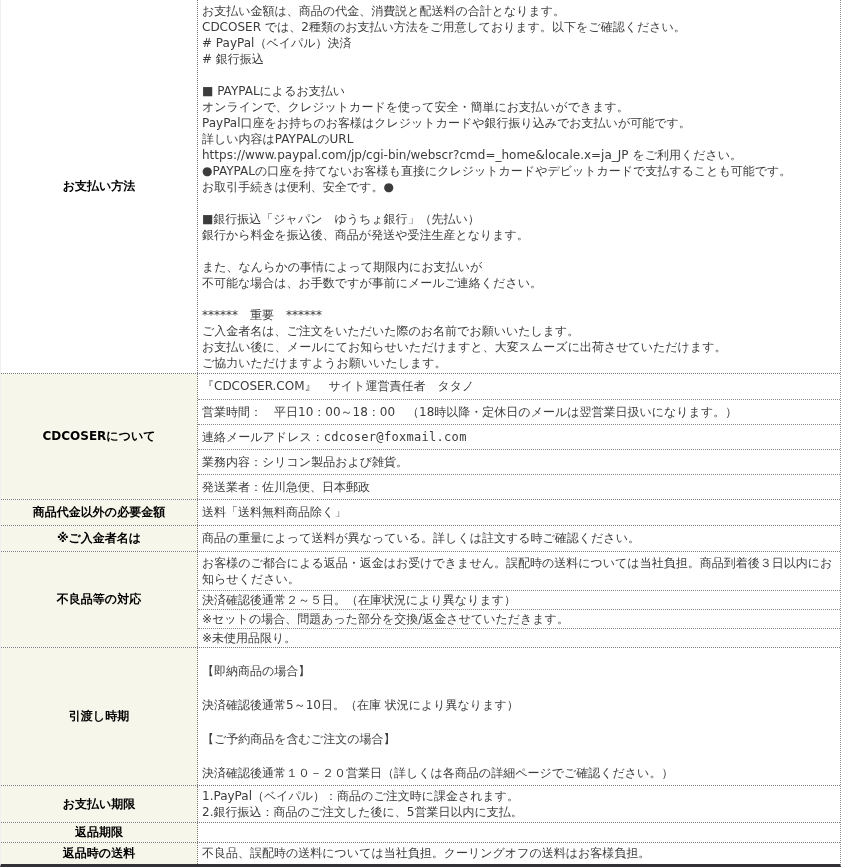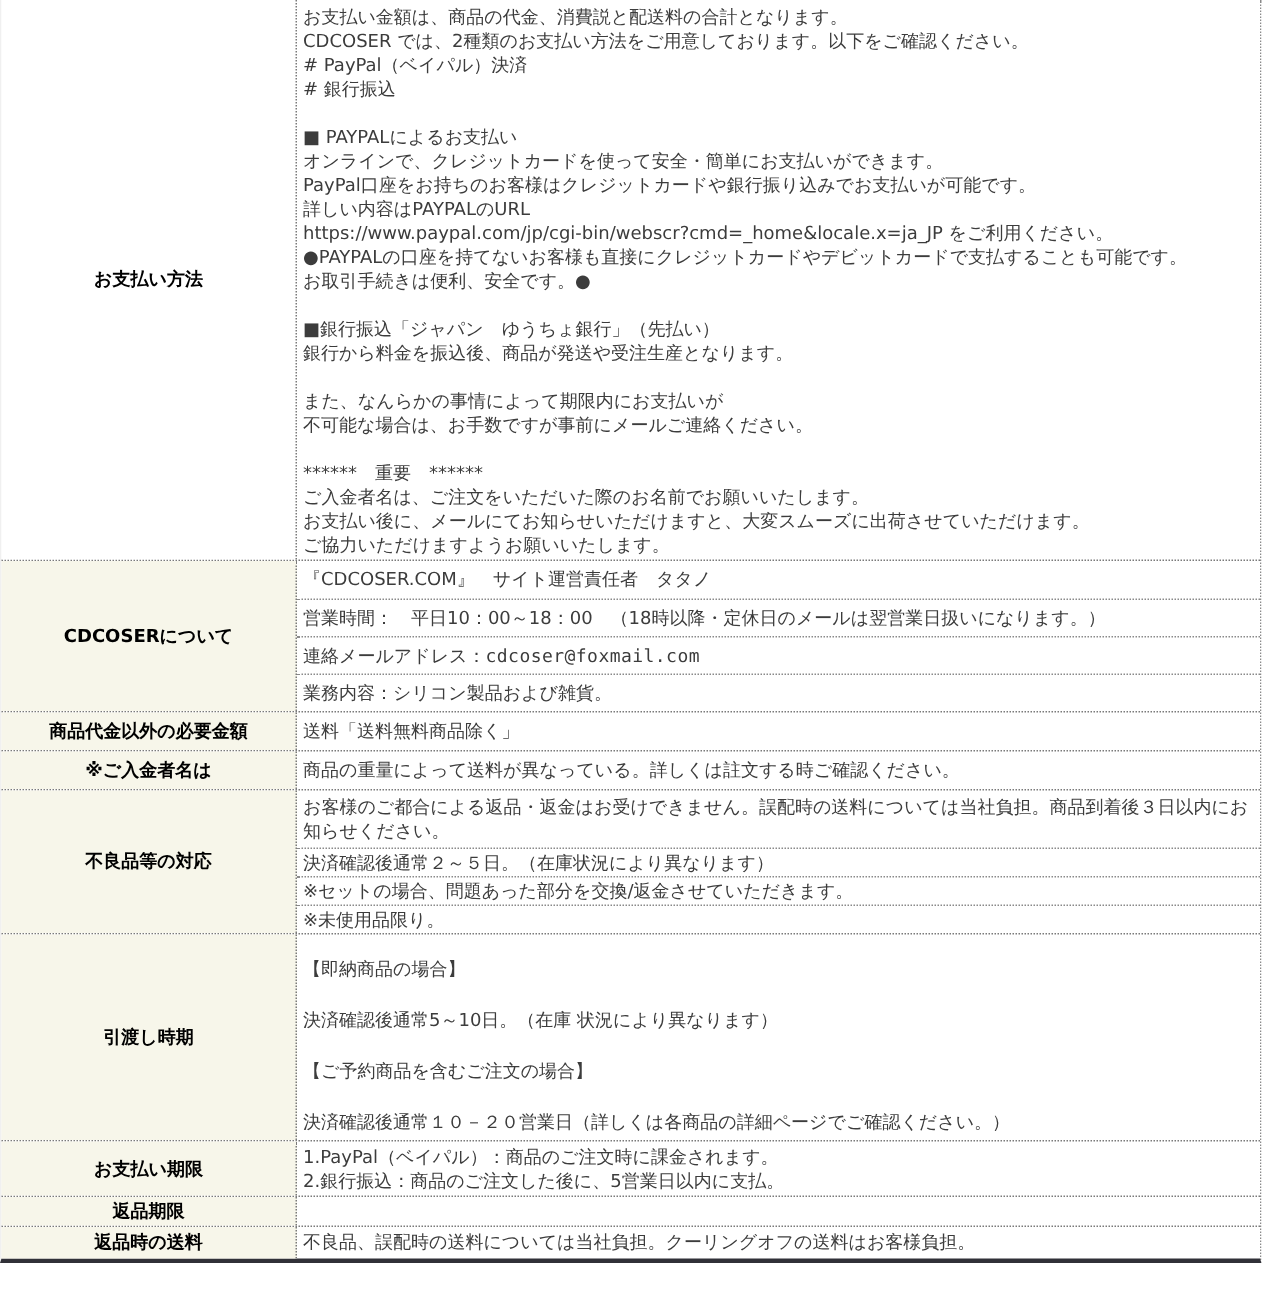--- a/index.html
+++ b/index.html
@@ -84,20 +84,21 @@
   <section class="row">
     <div class="hcell">CDCOSERについて</div>
     <div class="ccell stack">
       <div class="subrow">『CDCOSER.COM』　サイト運営責任者　タタノ</div>
       <div class="subrow">営業時間：　平日10：00～18：00　（18時以降・定休日のメールは翌営業日扱いになります。）</div>
       <div class="subrow">
         <span>連絡メールアドレス：</span>
           <span class="email">cdcoser@foxmail.com</span>
       </div>
       <div class="subrow">業務内容：シリコン製品および雑貨。</div>
+      <div class="subrow">発送業者：佐川急便、日本郵政</div>
     </div>
   </section>
 
   <section class="row">
     <div class="hcell">商品代金以外の必要金額</div>
     <div class="ccell simple">送料「送料無料商品除く」</div>
   </section>
 
   <section class="row">
     <div class="hcell">※ご入金者名は</div>

